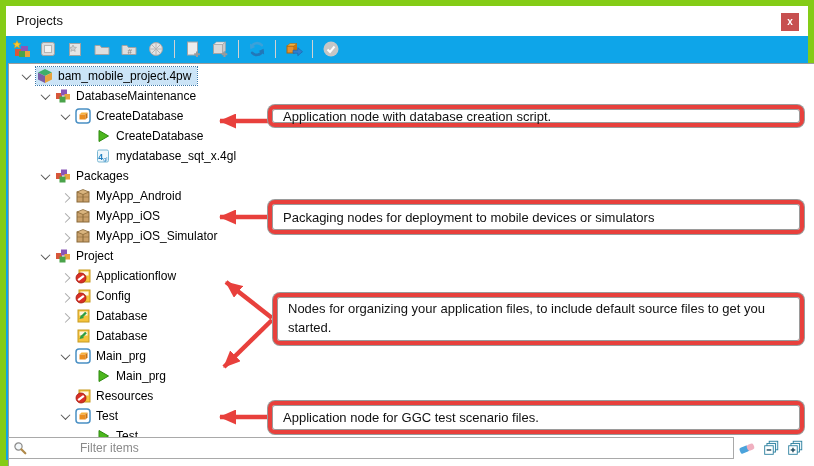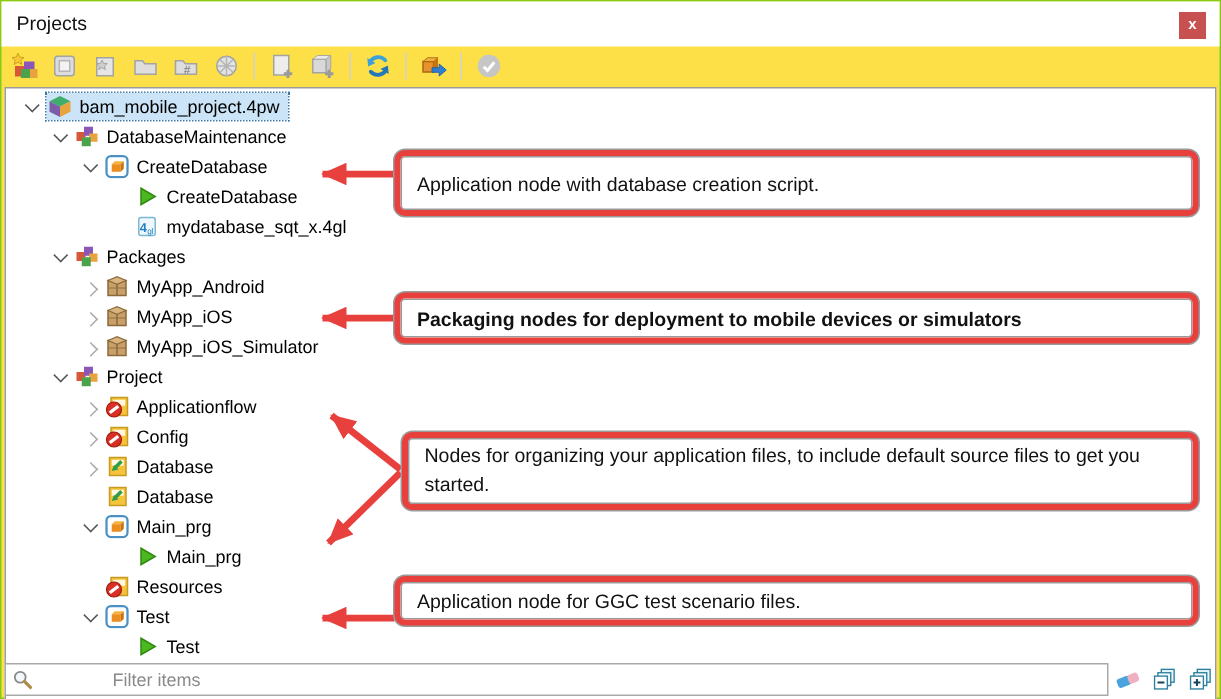--- a/index.html
+++ b/index.html
@@ -1,20 +1,20 @@
 <!DOCTYPE html>
 <html><head>
 <meta charset="utf-8">
 <style>
   html,body { margin:0; padding:0; }
   body {
     width:814px; height:466px; position:relative;
     font-family:"Liberation Sans", sans-serif; background:#fff; overflow:hidden;
   }
-  .window { position:absolute; inset:0; border:1px solid #84cc16; box-sizing:border-box; background:#fde047; }
+  .window { position:absolute; inset:0; border:6px solid #84cc16; box-sizing:border-box; background:#0ea5e9; }
 
   
   .titlebar { position:absolute; top:0; left:0; right:0; height:30px; background:#fff; }
   .title { position:absolute; left:10px; top:7px; font-size:13px; color:#111; }
   .close-btn { position:absolute; right:9px; top:7px; width:18px; height:18px; background:#c75050;
     border:none; color:#fff; font-size:10px; font-weight:bold; line-height:18px; text-align:center;
     padding:0; cursor:pointer; }
 
   
   .toolbar { position:absolute; top:30px; left:4px; right:4px; height:26px; display:flex; align-items:center; gap:5px; }
@@ -35,25 +35,25 @@
   .ticon { width:16px; height:16px; margin-right:5px; flex:none; }
   .ticon svg { width:16px; height:16px; display:block; }
   .lbl { padding-right:2px; }
   .bold .lbl { font-weight:normal; }
   .sel { display:inline-flex; align-items:center; background:#cbe4f7; outline:1px dotted #3c78a8; padding:1px 4px 1px 1px; }
 
   
   .callout { position:absolute; border:4px solid #e8403c; border-radius:7px; background:#fff;
     box-shadow:0 0 0 1px #9a9a9a, inset 0 0 0 1px #9a9a9a;
     display:flex; align-items:center; font-size:13px; color:#111; box-sizing:border-box; padding:2px 11px; z-index:6; }
-  #co1 { left:262px; top:99px;  width:536px; height:44px; }
-  #co2 { left:262px; top:194px; width:536px; height:34px;font-weight:bold; }
+  #co1 { left:262px; top:99px;  width:536px; height:22px; }
+  #co2 { left:262px; top:194px; width:536px; height:34px; }
   #co3 { left:267px; top:287px; width:531px; height:52px; align-items:flex-start; }
   #co3 .co-text { width:478px; line-height:19px; }
-  #co4 { left:262px; top:383px; width:536px; height:33px; }
+  #co4 { left:262px; top:395px; width:536px; height:33px; }
 
   .arrows { position:absolute; inset:0; width:814px; height:466px; pointer-events:none; z-index:5; }
 
   
   .filterbar { position:absolute; left:2px; right:2px; bottom:1px; height:22px; display:flex; align-items:center; }
   .filter-box { flex:1; height:22px; border:1px solid #a9a9a9; display:flex; align-items:center;
     background:#fff; box-sizing:border-box; padding-left:4px; }
   .filter-box svg { width:14px; height:14px; flex:none; margin-right:5px; }
   .filter-box input { border:none; outline:none; flex:1; font-size:12px; color:#333; font-family:inherit; background:transparent;margin-left:46px; }
   .filter-box input::placeholder { color:#8a8a8a; }

